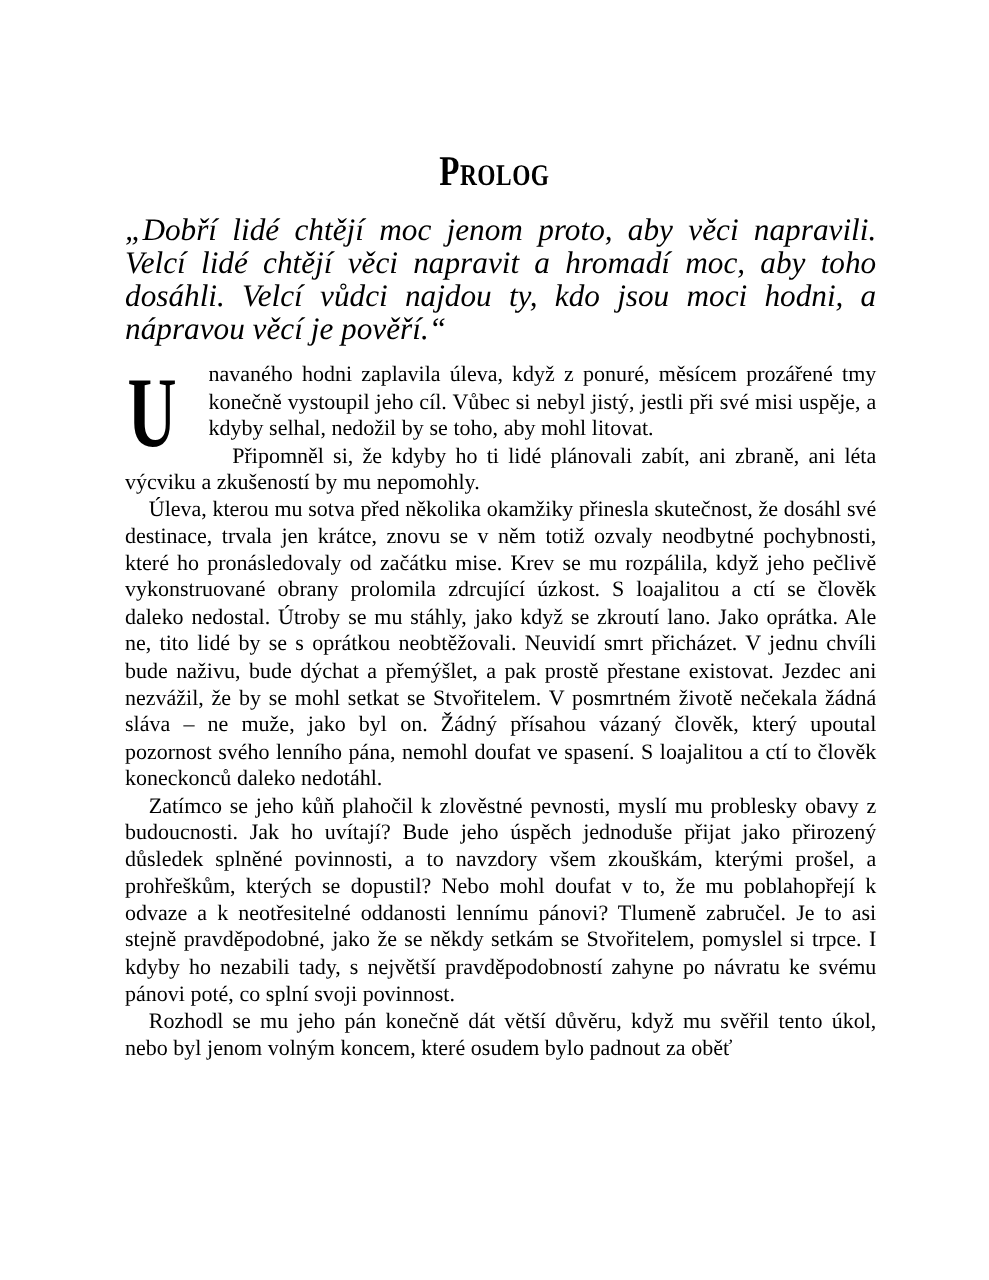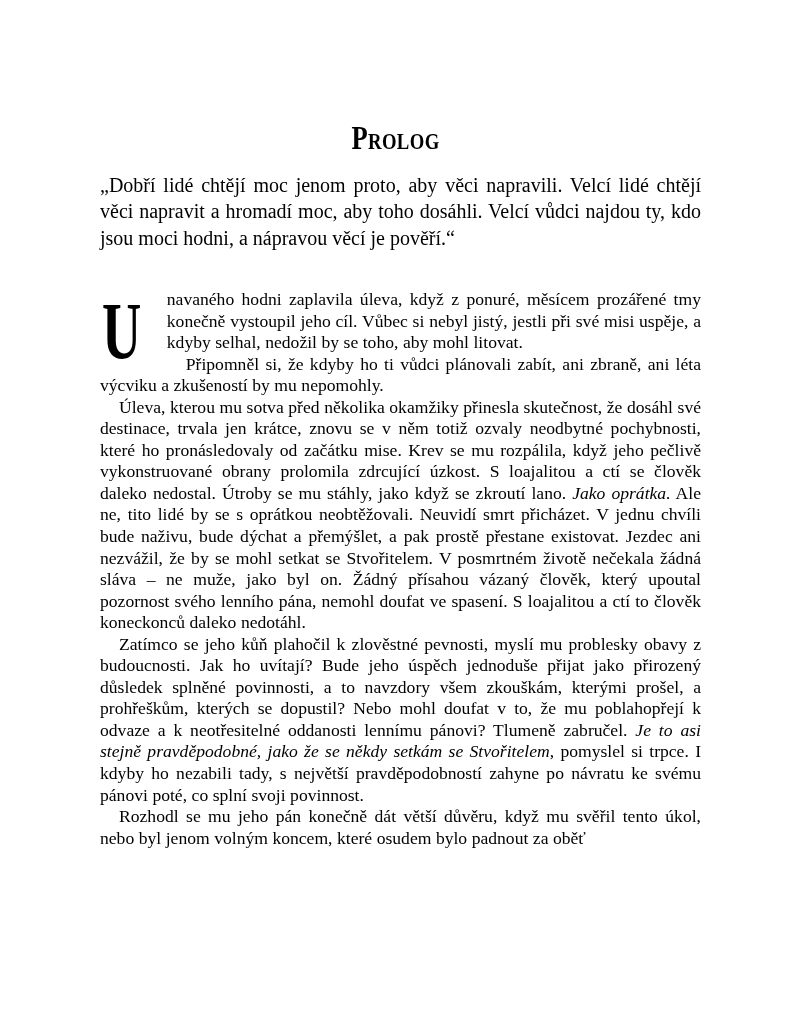--- a/index.html
+++ b/index.html
@@ -44,21 +44,22 @@
   }
 
   
   .epigraph {
     position: absolute;
     left: 100px;
     top: 172px;
     width: 601px;
   }
   .epigraph-quote {
-    font-size: 20px;
+    font-style: italic;
+    font-size: 25px;
     line-height: 26.3px;
     text-align: justify;
     text-justify: inter-word;
     margin: 0;
     hyphens: none;
   }
   .epigraph-attrib {
     font-style: italic;
     font-size: 18.5px;
     line-height: 26.3px;
@@ -95,35 +96,34 @@
     font-size: 80px;
     line-height: 62px;
     height: 64px;
     margin: 11px 7px 0 2px;
     transform: scaleX(0.68);
     transform-origin: left top;
     display: block;
   }
 
   .italic-phrase {
-    font-style: italic;
   }
 </style>
 </head>
 <body>
 
 <div class="page">
 
   <h1 class="chapter-title">Prolog</h1>
 
   <div class="epigraph">
     <p class="epigraph-quote">„Dobří lidé chtějí moc jenom proto, aby věci napravili. Velcí lidé chtějí věci napravit a hromadí moc, aby toho dosáhli. Velcí vůdci najdou ty, kdo jsou moci hodni, a nápravou věcí je pověří.“</p>
   </div>
 
   <div class="body-block">
       <p class="first-para"><span class="dropcap">U</span><span>navaného hodni zaplavila úleva, když z ponuré, měsícem prozářené tmy konečně vystoupil jeho cíl. Vůbec si nebyl jistý, jestli při své misi uspěje, a kdyby selhal, nedožil by se toho, aby mohl litovat.</span></p>
-      <p><span>Připomněl si, že kdyby ho ti vůdci plánovali zabít, ani zbraně, ani léta výcviku a zkušeností by mu nepomohly.</span></p>
+      <p><span>Připomněl si, že kdyby ho ti lidé plánovali zabít, ani zbraně, ani léta výcviku a zkušeností by mu nepomohly.</span></p>
       <p><span>Úleva, kterou mu sotva před několika okamžiky přinesla skutečnost, že dosáhl své destinace, trvala jen krátce, znovu se v něm totiž ozvaly neodbytné pochybnosti, které ho pronásledovaly od začátku mise. Krev se mu rozpálila, když jeho pečlivě vykonstruované obrany prolomila zdrcující úzkost. S loajalitou a ctí se člověk daleko nedostal. Útroby se mu stáhly, jako když se zkroutí lano. </span><span class="italic-phrase">Jako oprátka.</span><span> Ale ne, tito lidé by se s oprátkou neobtěžovali. Neuvidí smrt přicházet. V jednu chvíli bude naživu, bude dýchat a přemýšlet, a pak prostě přestane existovat. Jezdec ani nezvážil, že by se mohl setkat se Stvořitelem. V posmrtném životě nečekala žádná sláva – ne muže, jako byl on. Žádný přísahou vázaný člověk, který upoutal pozornost svého lenního pána, nemohl doufat ve spasení. S loajalitou a ctí to člověk koneckonců daleko nedotáhl.</span></p>
       <p><span>Zatímco se jeho kůň plahočil k zlověstné pevnosti, myslí mu problesky obavy z budoucnosti. Jak ho uvítají? Bude jeho úspěch jednoduše přijat jako přirozený důsledek splněné povinnosti, a to navzdory všem zkouškám, kterými prošel, a prohřeškům, kterých se dopustil? Nebo mohl doufat v to, že mu poblahopřejí k odvaze a k neotřesitelné oddanosti lennímu pánovi? Tlumeně zabručel. </span><span class="italic-phrase">Je to asi stejně pravděpodobné, jako že se někdy setkám se Stvořitelem</span><span>, pomyslel si trpce. I kdyby ho nezabili tady, s největší pravděpodobností zahyne po návratu ke svému pánovi poté, co splní svoji povinnost.</span></p>
       <p><span>Rozhodl se mu jeho pán konečně dát větší důvěru, když mu svěřil tento úkol, nebo byl jenom volným koncem, které osudem bylo padnout za oběť</span></p>
     </div>
 
 </div>
 
 </body></html>

